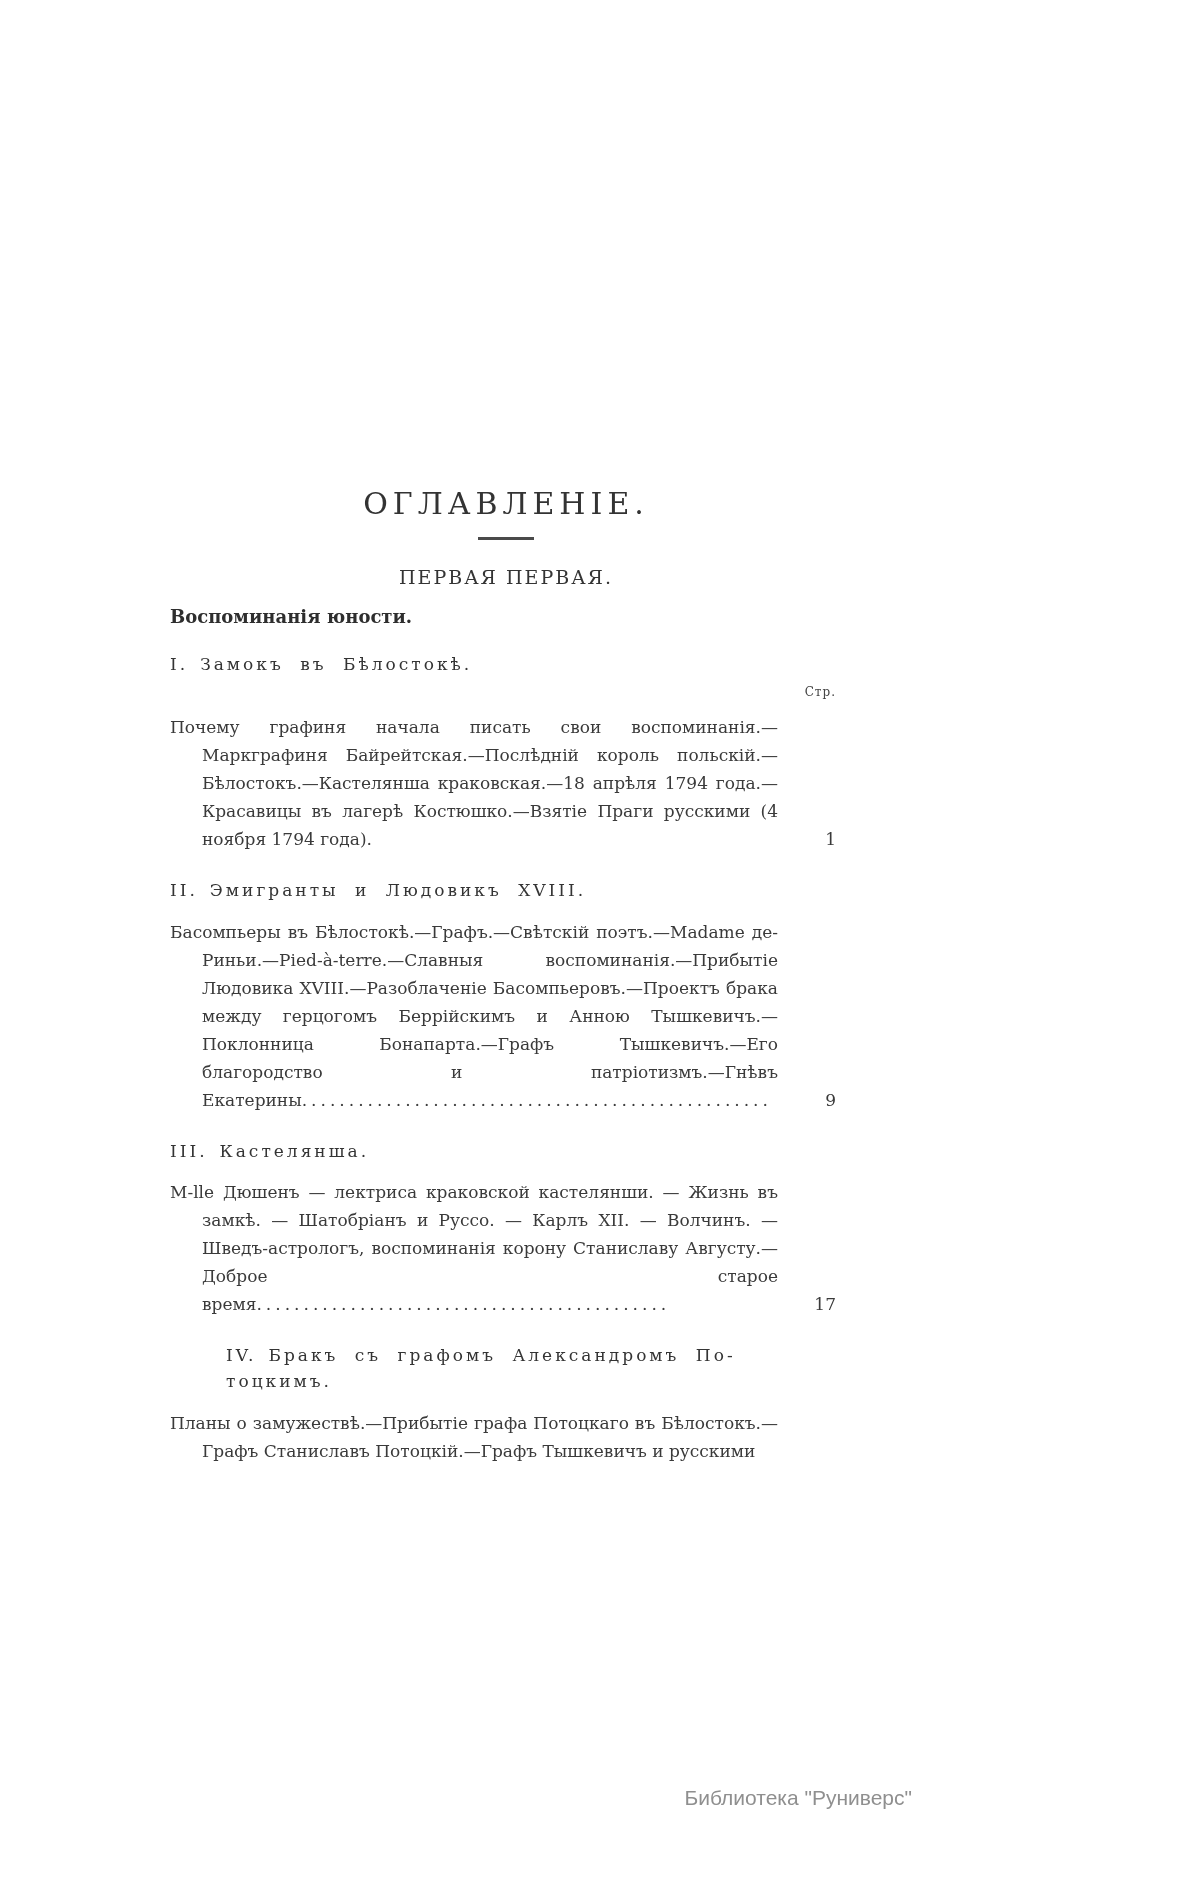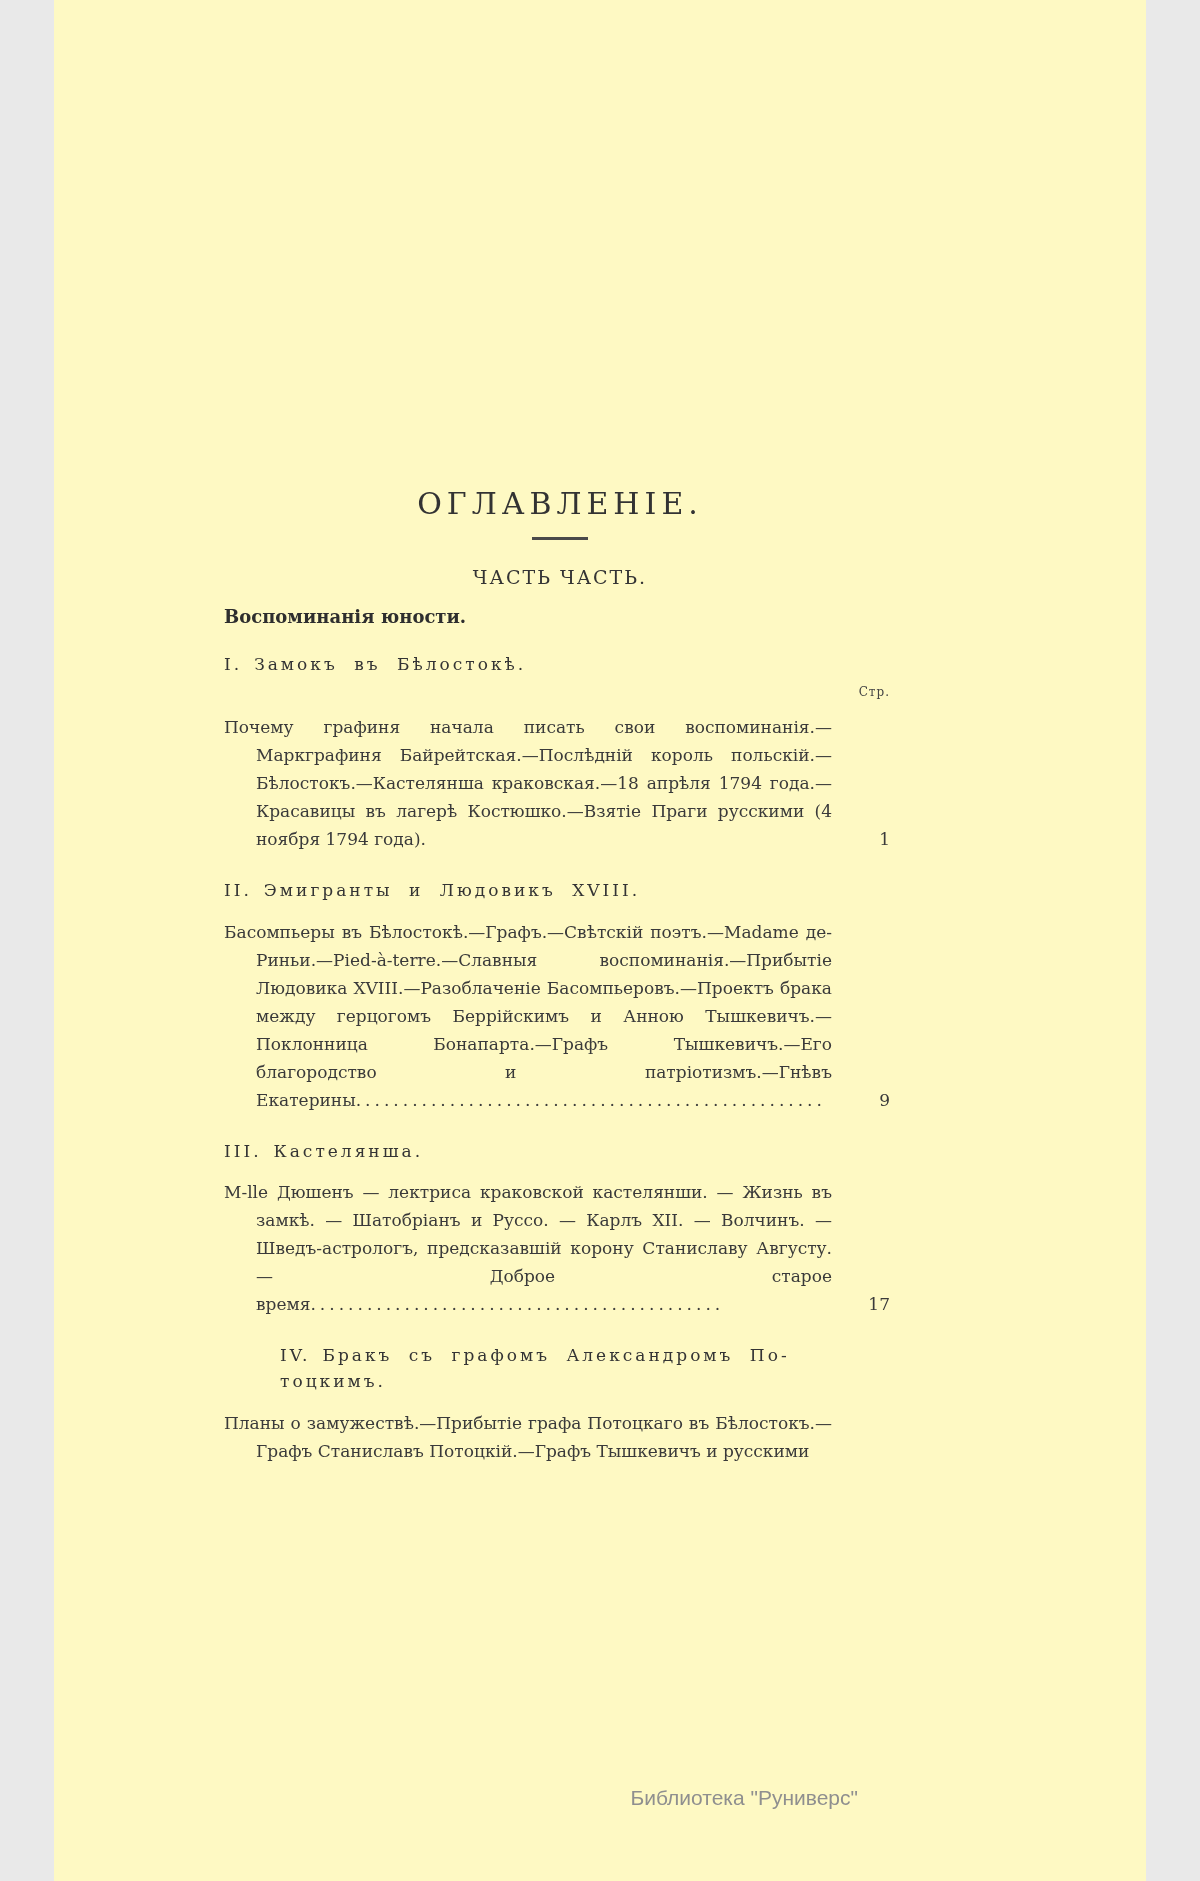--- a/index.html
+++ b/index.html
@@ -1,21 +1,21 @@
 <!DOCTYPE html>
 <html><head>
 <meta charset="utf-8">
 <style>
   html, body { margin: 0; padding: 0; background: #e9e9e9; }
   .page {
     position: relative;
-    width: 1092px;
+    width: 1200px;
     height: 1881px;
     margin: 0 auto;
-    background: #fef9c3;
+    background: #ffffff;
     font-family: "DejaVu Serif", "Liberation Serif", serif;
     color: #3c3c3c;
     overflow: hidden;
   }
   .content {
     position: absolute;
     left: 170px;
     top: 486px;
     width: 672px;
   }
@@ -99,21 +99,21 @@
   }
 </style>
 </head>
 <body>
 
 <div class="page">
   <div class="content">
 
     <h1 class="title">ОГЛАВЛЕНІЕ.</h1>
     <div class="rule"></div>
-    <div class="part">ЧАСТЬ ЧАСТЬ.</div>
+    <div class="part">ПЕРВАЯ ПЕРВАЯ.</div>
     <div class="subtitle">Воспоминанія юности.</div>
 
     <section class="toc-section">
       <h2 class="sec">
         <span class="num">I.</span><span>Замокъ въ Бѣлостокѣ.</span>
       </h2>
       <div class="col-header">Стр.</div>
       <p class="entry">
         <span>Почему графиня начала писать свои воспоминанія.—Маркграфиня Байрейтская.—Послѣдній король польскій.—Бѣлостокъ.—Кастелянша краковская.—18 апрѣля 1794 года.—Красавицы въ лагерѣ Костюшко.—Взятіе Праги русскими (4 ноября 1794 года).</span><span class="dots"></span>
         <span class="pagenum">1</span>
@@ -128,21 +128,21 @@
         <span>Басомпьеры въ Бѣлостокѣ.—Графъ.—Свѣтскій поэтъ.—Madame де-Риньи.—Pied-à-terre.—Славныя воспоминанія.—Прибытіе Людовика XVIII.—Разоблаченіе Басомпьеровъ.—Проектъ брака между герцогомъ Беррійскимъ и Анною Тышкевичъ.—Поклонница Бонапарта.—Графъ Тышкевичъ.—Его благородство и патріотизмъ.—Гнѣвъ Екатерины</span><span class="dots">..................................................</span>
         <span class="pagenum">9</span>
       </p>
     </section>
 
     <section class="toc-section">
       <h2 class="sec">
         <span class="num">III.</span><span>Кастелянша.</span>
       </h2>
       <p class="entry">
-        <span>M-lle Дюшенъ — лектриса краковской кастелянши. — Жизнь въ замкѣ. — Шатобріанъ и Руссо. — Карлъ XII. — Волчинъ. — Шведъ-астрологъ, предсказавшій корону Станиславу Августу.— Доброе старое время</span><span class="dots">............................................</span>
+        <span>M-lle Дюшенъ — лектриса краковской кастелянши. — Жизнь въ замкѣ. — Шатобріанъ и Руссо. — Карлъ XII. — Волчинъ. — Шведъ-астрологъ, воспоминанія корону Станиславу Августу.— Доброе старое время</span><span class="dots">............................................</span>
         <span class="pagenum">17</span>
       </p>
     </section>
 
     <section class="toc-section">
       <h2 class="sec sec-narrow">
         <span class="num">IV.</span><span>Бракъ съ графомъ Александромъ По­тоцкимъ.</span>
       </h2>
       <p class="entry">
         <span>Планы о замужествѣ.—Прибытіе графа Потоцкаго въ Бѣлостокъ.— Графъ Станиславъ Потоцкій.—Графъ Тышкевичъ и русскими</span><span class="dots"></span>

